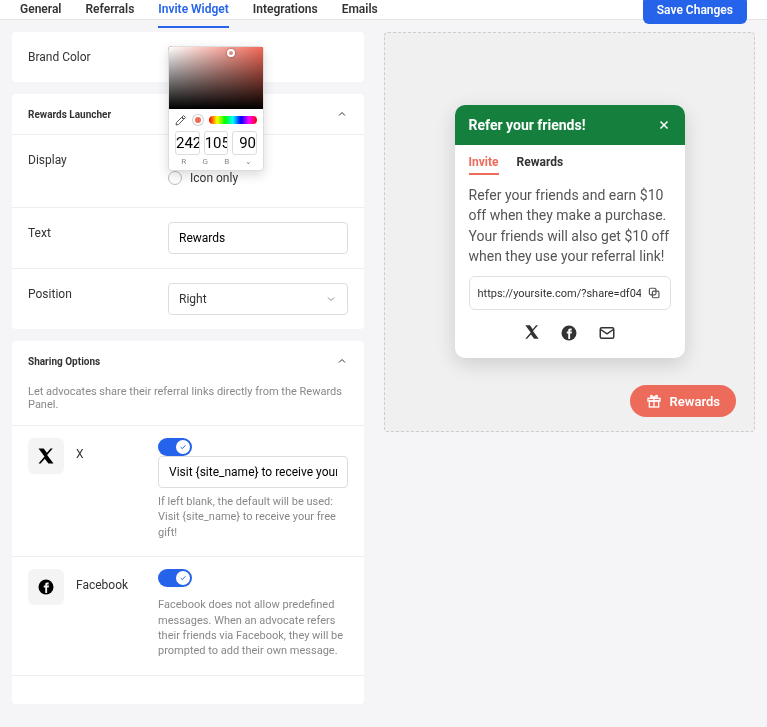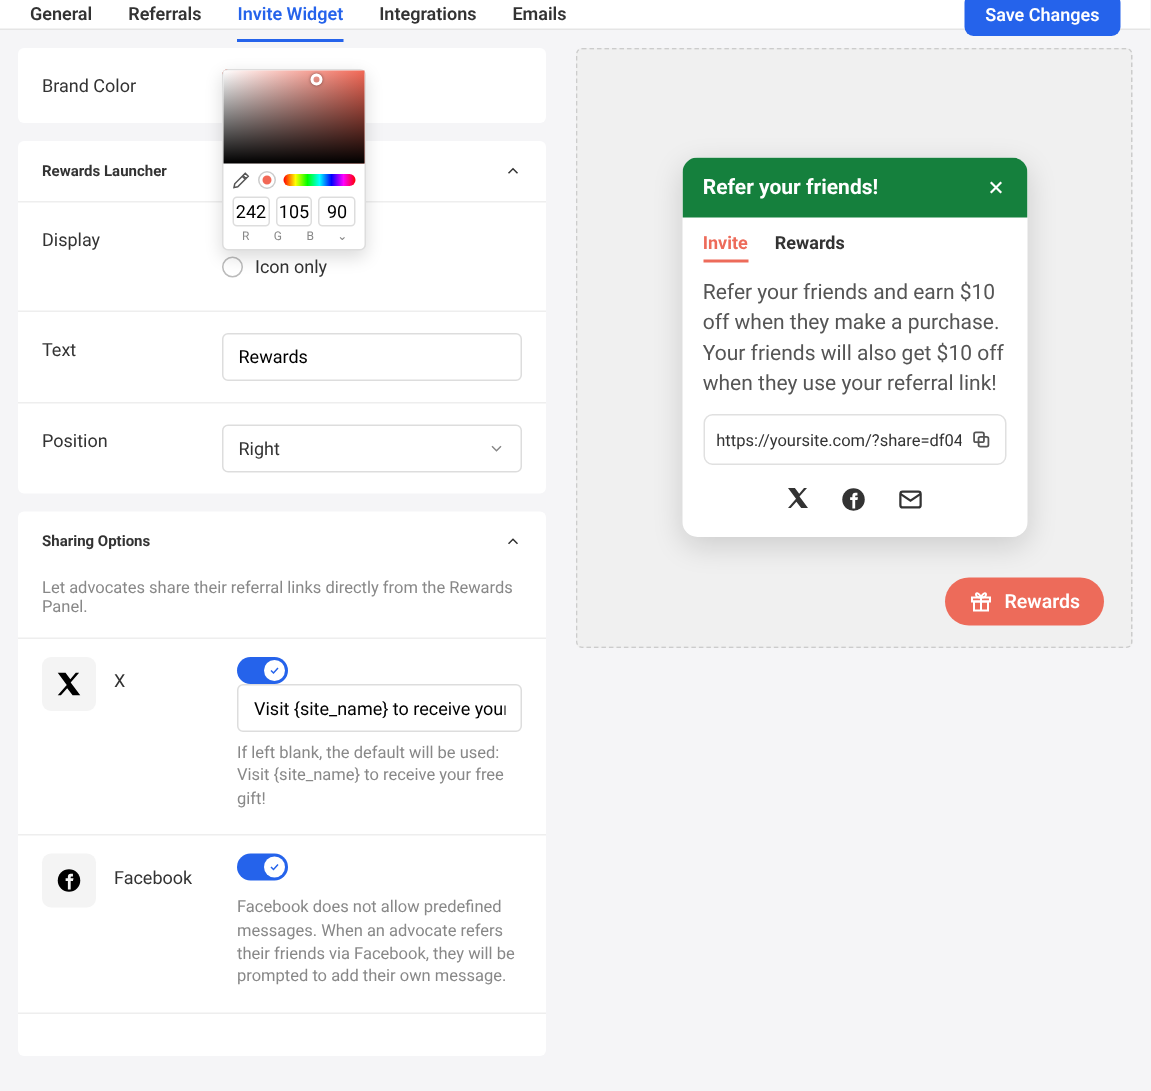--- a/index.html
+++ b/index.html
@@ -8,34 +8,34 @@
 .tabs { display: flex; gap: 24px; }
 .tab { font-size: 12px; font-weight: 600; color: #333; padding: 10px 0; cursor: pointer; border-bottom: 2px solid transparent; }
 .tab.active { color: #2563eb; border-bottom-color: #2563eb; }
 .save-btn { background: #2563eb; color: #fff; border: none; border-radius: 6px; padding: 7px 14px; font-size: 12px; font-weight: 600; cursor: pointer; }
 .layout { display: flex; gap: 20px; padding: 12px 12px 20px 12px; }
 .left { flex: 0 0 352px; display: flex; flex-direction: column; gap: 12px; }
 .right { flex: 1; }
 .card { background: #fff; border-radius: 4px; }
 .section-header { display: flex; justify-content: space-between; align-items: center; padding: 14px 16px; font-weight: 700; font-size: 10px; cursor: pointer; }
 .divider { border-top: 1px solid #eee; }
-.row { display: flex; align-items: flex-start; padding: 14px 16px; gap: 0; }
+.row { display: flex; align-items: flex-start; padding: 14px 16px; gap: 20px; }
 .row-label { flex: 0 0 120px; font-size: 12px; color: #333; padding-top: 4px; }
 .row-body { flex: 1; position: relative; }
 .swatch { width: 22px; height: 22px; border-radius: 4px; display: inline-block; vertical-align: middle; border: 1px solid rgba(0,0,0,.1); }
 .reset-link { font-size: 12px; color: #555; margin-left: 8px; cursor: pointer; }
 .color-picker { position: absolute; top: 0; left: 0; width: 96px; background: #fff; border: 1px solid #ddd; border-radius: 4px; box-shadow: 0 4px 12px rgba(0,0,0,.15); z-index: 5; }
 .cp-grad { height: 62px; background: linear-gradient(to top, #000, transparent), linear-gradient(to right, #fff, #f26856); position: relative; }
 .cp-ind { position: absolute; width: 8px; height: 8px; border: 2px solid #fff; border-radius: 50%; top: 2px; right: 28px; box-shadow: 0 0 2px rgba(0,0,0,.5); }
 .cp-row { display: flex; align-items: center; gap: 6px; padding: 5px 6px; }
 .eyedrop { width: 12px; height: 12px; }
 .hue-dot { width: 10px; height: 10px; border-radius: 50%; border: 2px solid #fff; box-shadow: 0 0 0 1px rgba(0,0,0,.2); }
 .hue-bar { flex: 1; height: 8px; border-radius: 4px; background: linear-gradient(to right, #f00, #ff0, #0f0, #0ff, #00f, #f0f, #f00); }
 .rgb-row { display: flex; gap: 4px; padding: 0 6px 2px; }
-.rgb-in { flex: 1; width: 100%; border: 1px solid #ddd; border-radius: 3px; font-size: 12px; text-align: center; padding: 2px 0; }
+.rgb-in { flex: 1; width: 100%; border: 1px solid #ddd; border-radius: 3px; font-size: 15px; text-align: right; padding: 2px 0; }
 .rgb-lab { display: flex; gap: 4px; padding: 0 6px 4px; }
 .rgb-lab span { flex: 1; text-align: center; font-size: 8px; color: #888; }
 .radio-opt { display: flex; align-items: center; gap: 8px; font-size: 12px; margin-bottom: 8px; cursor: pointer; }
 .radio { width: 14px; height: 14px; border: 1.5px solid #bbb; border-radius: 50%; }
 .text-input, .select { width: 100%; border: 1px solid #ddd; border-radius: 4px; padding: 8px 10px; font-size: 12px; background: #fff; }
 .select { display: flex; justify-content: space-between; align-items: center; cursor: pointer; }
 .note { font-size: 11px; color: #888; padding: 4px 16px 14px; }
 .share-block { padding: 12px 16px 16px; display: flex; gap: 12px; }
 .icon-box { width: 36px; height: 36px; background: #f4f4f4; border-radius: 6px; display: flex; align-items: center; justify-content: center; flex-shrink: 0; }
 .share-title { font-size: 12px; font-weight: 400; min-width: 70px; padding-top: 9px; }

